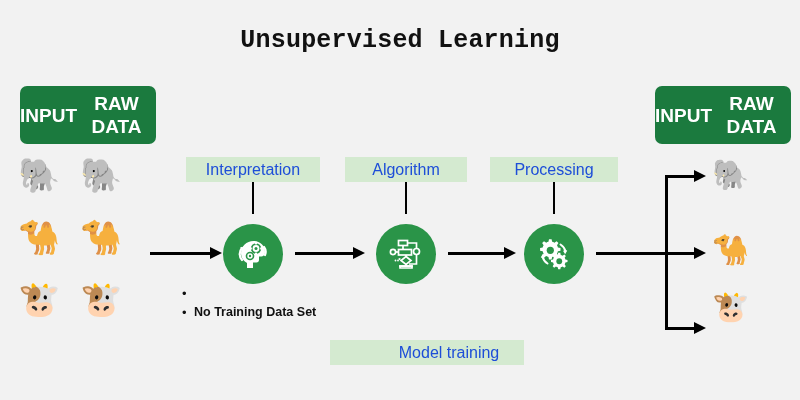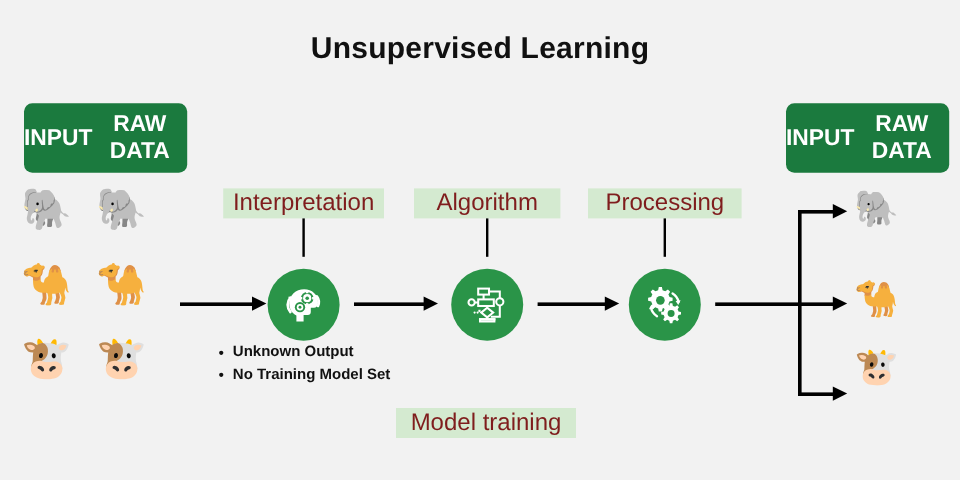--- a/index.html
+++ b/index.html
@@ -24,20 +24,21 @@
   .title {
     position: absolute;
     left: 0;
     top: 26px;
     width: 800px;
     text-align: center;
     font-size: 25px;
     font-weight: bold;
     color: #111111;
     letter-spacing: 0.2px;
+    font-family: Liberation Mono, monospace;
   }
 
   
   .input-box {
     position: absolute;
     background: #1b7a3e;
     border-radius: 7px;
     color: #ffffff;
     text-align: center;
     font-size: 19px;
@@ -48,32 +49,32 @@
     align-items: center;
     justify-content: center;
   }
   #input-left  { left: 20px;  top: 86px; width: 136px; height: 58px; }
   #input-right { left: 655px; top: 86px; width: 136px; height: 58px; }
 
   
   .stage-label {
     position: absolute;
     background: #d4ead0;
-    color: #7f1d1d;
-    font-size: 20px;
+    color: #1d4ed8;
+    font-size: 16px;
     text-align: center;
     display: flex;
     align-items: center;
     justify-content: center;
     height: 25px;
   }
   #label-interpretation { left: 186px; top: 157px; width: 134px; }
   #label-algorithm      { left: 345px; top: 157px; width: 122px; }
   #label-processing     { left: 490px; top: 157px; width: 128px; text-align: center; }
-  #label-model-training { left: 330px; top: 340px; width: 150px; }
+  #label-model-training { left: 330px; top: 340px; width: 150px; padding-left: 44px; }
 
   
   .stem {
     position: absolute;
     width: 2px;
     background: #000000;
   }
   #stem-1 { left: 252px; top: 182px; height: 32px; }
   #stem-2 { left: 405px; top: 182px; height: 32px; }
   #stem-3 { left: 553px; top: 182px; height: 32px; }
@@ -263,25 +264,24 @@
       <path d="M25.5 9.5 A11 11 0 0 1 30.5 16.5" stroke="#ffffff" stroke-width="2" fill="none" stroke-linecap="round"></path>
       <path d="M32.2 15.2 L30.2 19.2 L28 15.8 Z" fill="#ffffff"></path>
       <path d="M12.5 28.5 A11 11 0 0 1 7.5 21.5" stroke="#ffffff" stroke-width="2" fill="none" stroke-linecap="round"></path>
       <path d="M5.8 22.8 L7.8 18.8 L10 22.2 Z" fill="#ffffff"></path>
     </svg>
   </div>
 
   <div class="bullets">
     <div class="b-row">
       <span class="dot">•</span>
-      <span class="b-text">Unknown Output</span>
     </div>
     <div class="b-row">
       <span class="dot">•</span>
-      <span class="b-text">No Training Model Set</span>
+      <span class="b-text">No Training Data Set</span>
     </div>
   </div>
 
   <div class="arrow-line" id="arr1-line"></div>
   <div class="arrow-head" id="arr1-head"></div>
 
   <div class="arrow-line" id="arr2-line"></div>
   <div class="arrow-head" id="arr2-head"></div>
 
   <div class="arrow-line" id="arr3-line"></div>

